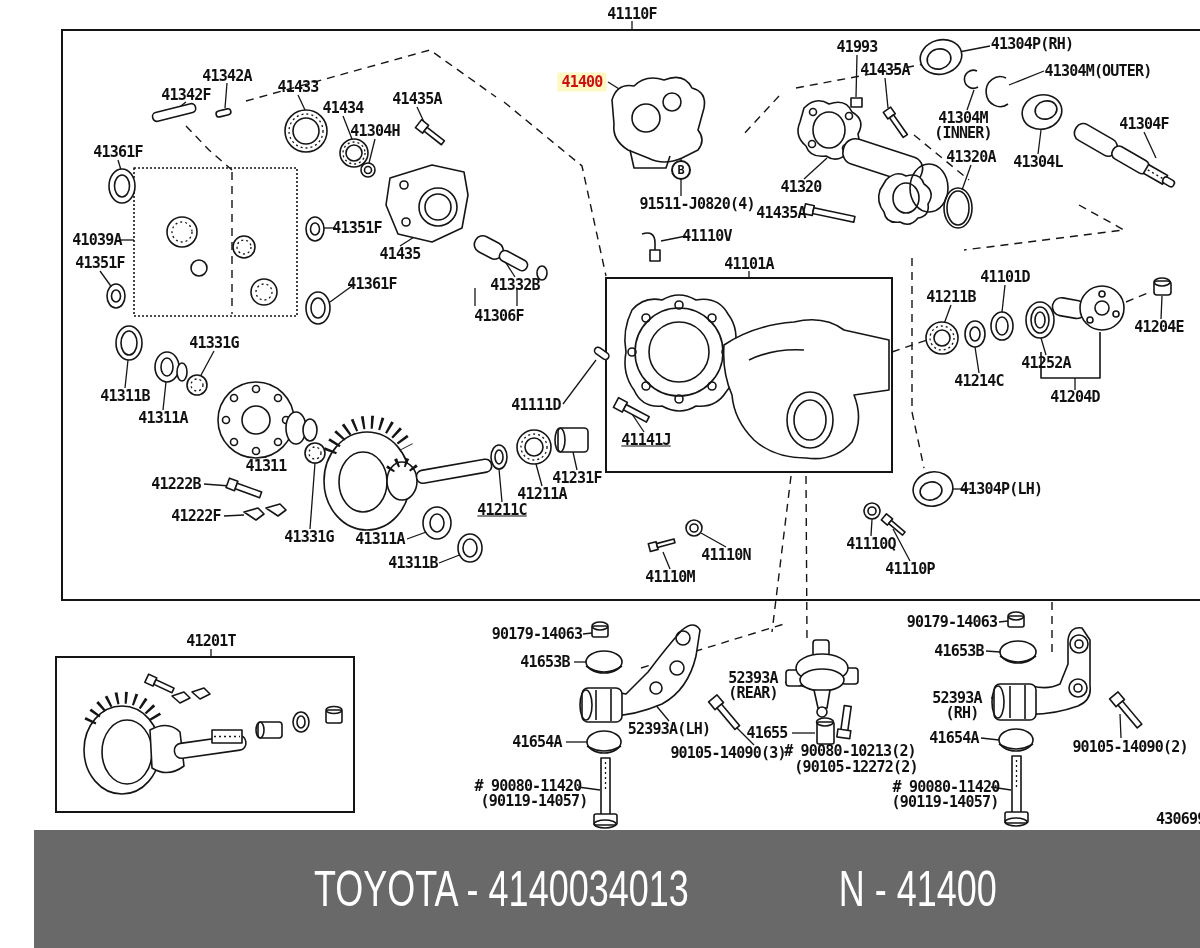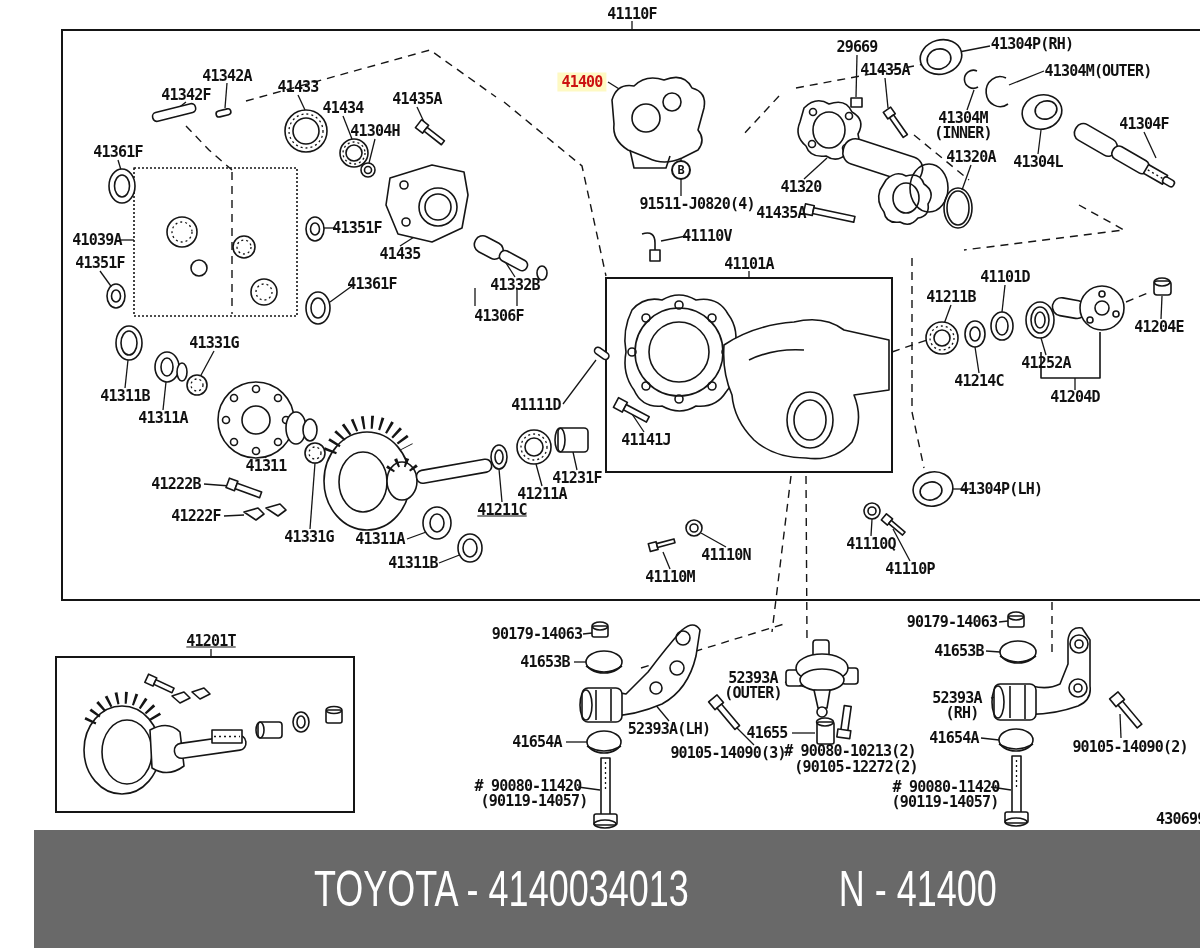--- a/index.html
+++ b/index.html
@@ -468,21 +468,21 @@
 <div id="labels-layer">
       <div class="lbl" style="left: 598px; top: 14px;">41110F</div>
       <div class="lbl" style="left: 193px; top: 76px;">41342A</div>
       <div class="lbl" style="left: 152px; top: 95px;">41342F</div>
       <div class="lbl" style="left: 264px; top: 87px;">41433</div>
       <div class="lbl" style="left: 309px; top: 108px;">41434</div>
       <div class="lbl" style="left: 383px; top: 99px;">41435A</div>
       <div class="lbl" style="left: 341px; top: 131px;">41304H</div>
       <div class="lbl" style="left: 84px; top: 152px;">41361F</div>
       <div class="lbl hl" style="left: 548px; top: 82px; background: #fef9c3; color: rgb(204, 17, 17);">41400</div>
-      <div class="lbl" style="left: 823px; top: 47px;">29669</div>
+      <div class="lbl" style="left: 823px; top: 47px;">41993</div>
       <div class="lbl" style="left: 851px; top: 70px;">41435A</div>
       <div class="lbl" style="left: 998px; top: 44px;">41304P(RH)</div>
       <div class="lbl" style="left: 1064px; top: 71px;">41304M(OUTER)</div>
       <div class="lbl" style="left: 929px; top: 118px;">41304M</div>
       <div class="lbl" style="left: 929px; top: 133px;">(INNER)</div>
       <div class="lbl" style="left: 937px; top: 157px;">41320A</div>
       <div class="lbl" style="left: 1004px; top: 162px;">41304L</div>
       <div class="lbl" style="left: 1110px; top: 124px;">41304F</div>
       <div class="lbl" style="left: 767px; top: 187px;">41320</div>
       <div class="lbl b" style="left: 647px; top: 170px;">B</div>
@@ -500,42 +500,42 @@
       <div class="lbl" style="left: 971px; top: 277px;">41101D</div>
       <div class="lbl" style="left: 917px; top: 297px;">41211B</div>
       <div class="lbl" style="left: 1125px; top: 327px;">41204E</div>
       <div class="lbl" style="left: 1012px; top: 363px;">41252A</div>
       <div class="lbl" style="left: 945px; top: 381px;">41214C</div>
       <div class="lbl" style="left: 1041px; top: 397px;">41204D</div>
       <div class="lbl" style="left: 180px; top: 343px;">41331G</div>
       <div class="lbl" style="left: 91px; top: 396px;">41311B</div>
       <div class="lbl" style="left: 129px; top: 418px;">41311A</div>
       <div class="lbl" style="left: 502px; top: 405px;">41111D</div>
-      <div class="lbl" style="left: 612px; top: 440px;">41141J</div>
+      <div class="lbl" style="left: 612px; top: 440px; text-decoration: underline;">41141J</div>
       <div class="lbl" style="left: 232px; top: 466px;">41311</div>
       <div class="lbl" style="left: 142px; top: 484px;">41222B</div>
       <div class="lbl" style="left: 543px; top: 478px;">41231F</div>
       <div class="lbl" style="left: 508px; top: 494px;">41211A</div>
       <div class="lbl" style="left: 468px; top: 510px; text-decoration: underline;">41211C</div>
       <div class="lbl" style="left: 162px; top: 516px;">41222F</div>
       <div class="lbl" style="left: 275px; top: 537px;">41331G</div>
       <div class="lbl" style="left: 346px; top: 539px;">41311A</div>
       <div class="lbl" style="left: 379px; top: 563px;">41311B</div>
       <div class="lbl" style="left: 967px; top: 489px;">41304P(LH)</div>
       <div class="lbl" style="left: 692px; top: 555px;">41110N</div>
       <div class="lbl" style="left: 837px; top: 544px;">41110Q</div>
       <div class="lbl" style="left: 636px; top: 577px;">41110M</div>
       <div class="lbl" style="left: 876px; top: 569px;">41110P</div>
-      <div class="lbl" style="left: 177px; top: 641px; text-decoration: underline;">41201T</div>
+      <div class="lbl" style="left: 177px; top: 641px;">41201T</div>
       <div class="lbl" style="left: 503px; top: 634px;">90179-14063</div>
       <div class="lbl" style="left: 511px; top: 662px;">41653B</div>
       <div class="lbl" style="left: 918px; top: 622px;">90179-14063</div>
       <div class="lbl" style="left: 925px; top: 651px;">41653B</div>
       <div class="lbl" style="left: 719px; top: 678px;">52393A</div>
-      <div class="lbl" style="left: 719px; top: 693px;">(OUTER)</div>
+      <div class="lbl" style="left: 719px; top: 693px;">(REAR)</div>
       <div class="lbl" style="left: 635px; top: 729px;">52393A(LH)</div>
       <div class="lbl" style="left: 923px; top: 698px;">52393A</div>
       <div class="lbl" style="left: 928px; top: 713px;">(RH)</div>
       <div class="lbl" style="left: 733px; top: 733px;">41655</div>
       <div class="lbl" style="left: 503px; top: 742px;">41654A</div>
       <div class="lbl" style="left: 920px; top: 738px;">41654A</div>
       <div class="lbl" style="left: 694px; top: 753px;">90105-14090(3)</div>
       <div class="lbl" style="left: 816px; top: 751px;"># 90080-10213(2)</div>
       <div class="lbl" style="left: 822px; top: 767px;">(90105-12272(2)</div>
       <div class="lbl" style="left: 1096px; top: 747px;">90105-14090(2)</div>

